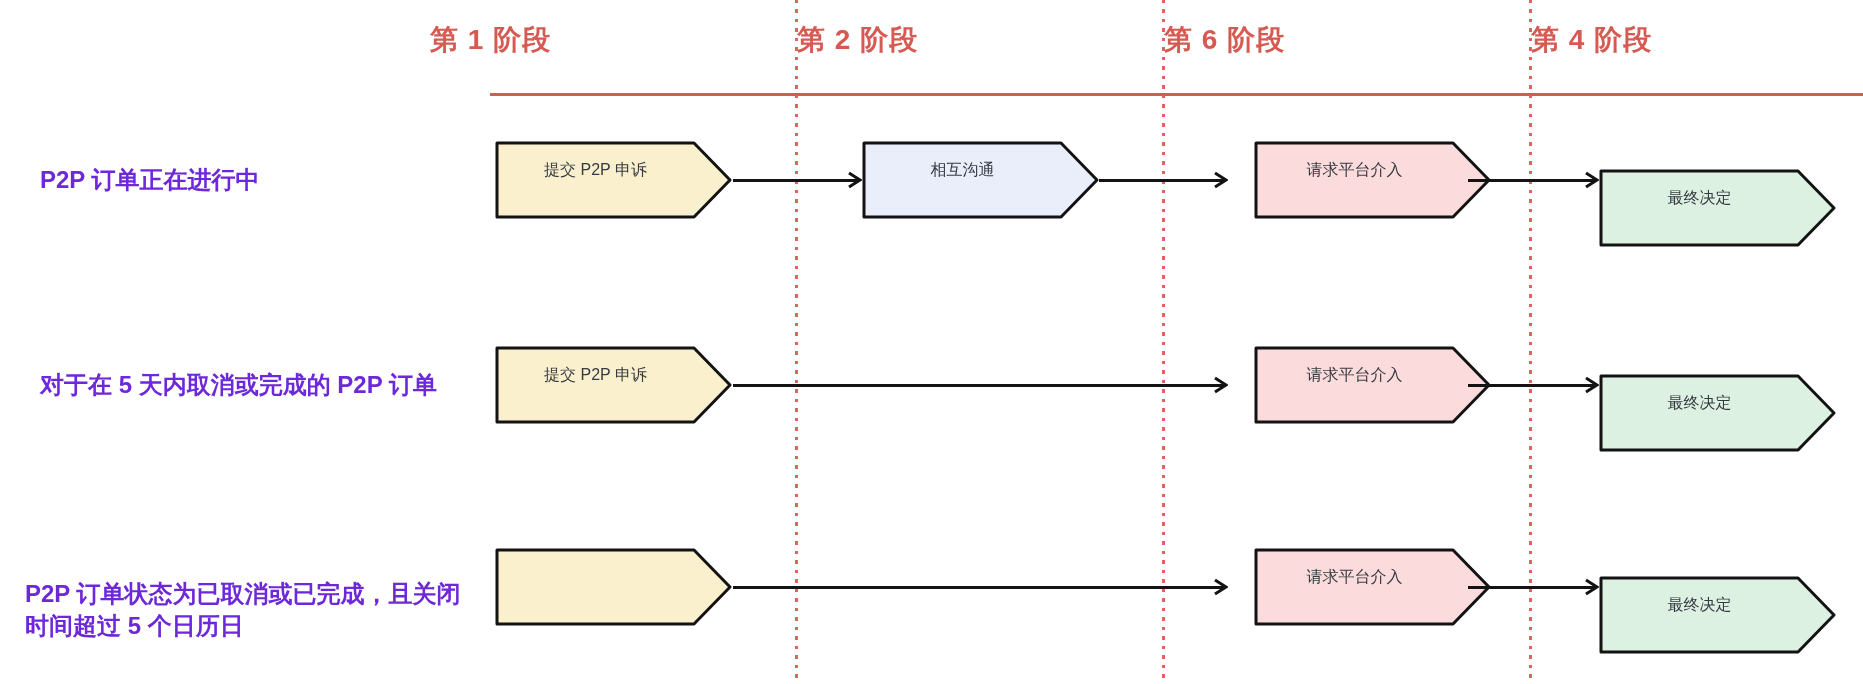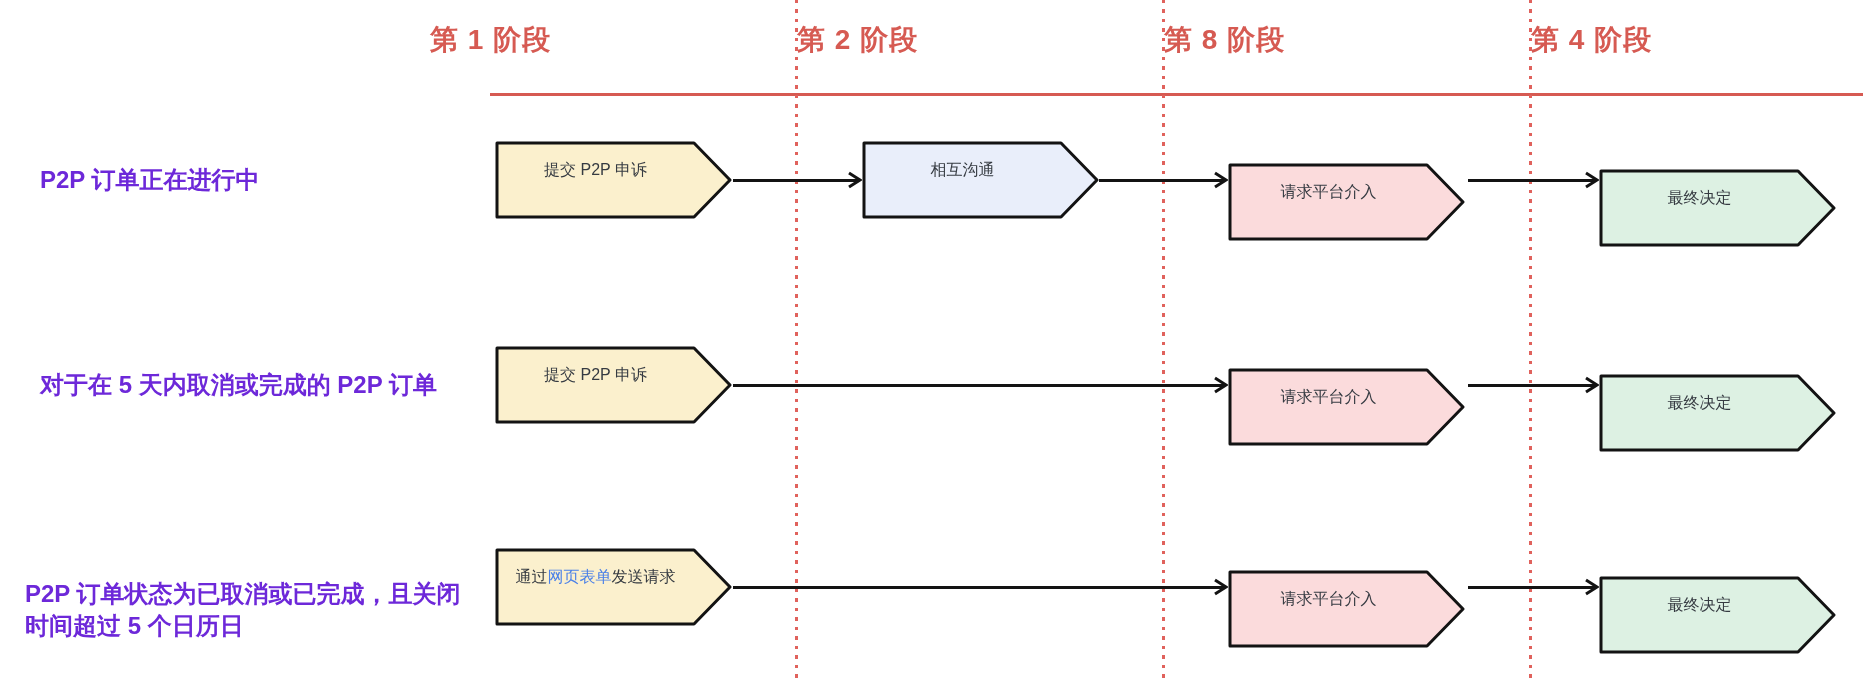--- a/index.html
+++ b/index.html
@@ -80,21 +80,21 @@
     justify-content: center;
     font-size: 16px;
     color: #363b42;
     white-space: nowrap;
   }
   .step-label .link { color: #4a80e8; cursor: pointer; }
 
   
   .c1 { left: 497px; }
   .c2 { left: 864px; }
-  .c3 { left: 1230px; margin-top: 22px; }
+  .c3 { left: 1256px; }
   .c4 { left: 1601px; margin-top: 28px; }
   .rt1 { top: 143px; }
   .rt2 { top: 348px; }
   .rt3 { top: 550px; }
 
   
   .arrow {
     position: absolute;
     height: 20px;
   }
@@ -113,21 +113,21 @@
     display: block;
   }
 </style>
 </head>
 <body>
 
 <div class="canvas">
 
   <div class="phase-header" style="left:430px">第 1 阶段</div>
   <div class="phase-header" style="left:797px">第 2 阶段</div>
-  <div class="phase-header" style="left:1164px">第 8 阶段</div>
+  <div class="phase-header" style="left:1164px">第 6 阶段</div>
   <div class="phase-header" style="left:1531px">第 4 阶段</div>
 
   <div class="phase-divider"></div>
 
   <div class="vline" style="left:795px"></div>
   <div class="vline" style="left:1162px"></div>
   <div class="vline" style="left:1529px"></div>
 
   <div class="row-label r1">P2P 订单正在进行中</div>
   <div class="row-label r2">对于在 5 天内取消或完成的 P2P 订单</div>
@@ -174,25 +174,20 @@
     <svg class="step-svg" viewBox="0 0 233 74">
       <polygon points="0,0 197,0 233,37 197,74 0,74" stroke="#131313" stroke-width="3" stroke-linejoin="round" fill="#ddf1e3"></polygon>
     </svg>
     <span class="step-label">最终决定</span>
   </div>
 
   <div class="step c1 rt3">
     <svg class="step-svg" viewBox="0 0 233 74">
       <polygon points="0,0 197,0 233,37 197,74 0,74" stroke="#131313" stroke-width="3" stroke-linejoin="round" fill="#fbf0cd"></polygon>
     </svg>
-    <span class="step-label">
-        <span>通过</span>
-        <span class="link">网页表单</span>
-        <span>发送请求</span>
-      </span>
   </div>
   <div class="step c3 rt3">
     <svg class="step-svg" viewBox="0 0 233 74">
       <polygon points="0,0 197,0 233,37 197,74 0,74" stroke="#131313" stroke-width="3" stroke-linejoin="round" fill="#fbdbdc"></polygon>
     </svg>
     <span class="step-label">请求平台介入</span>
   </div>
   <div class="step c4 rt3">
     <svg class="step-svg" viewBox="0 0 233 74">
       <polygon points="0,0 197,0 233,37 197,74 0,74" stroke="#131313" stroke-width="3" stroke-linejoin="round" fill="#ddf1e3"></polygon>

